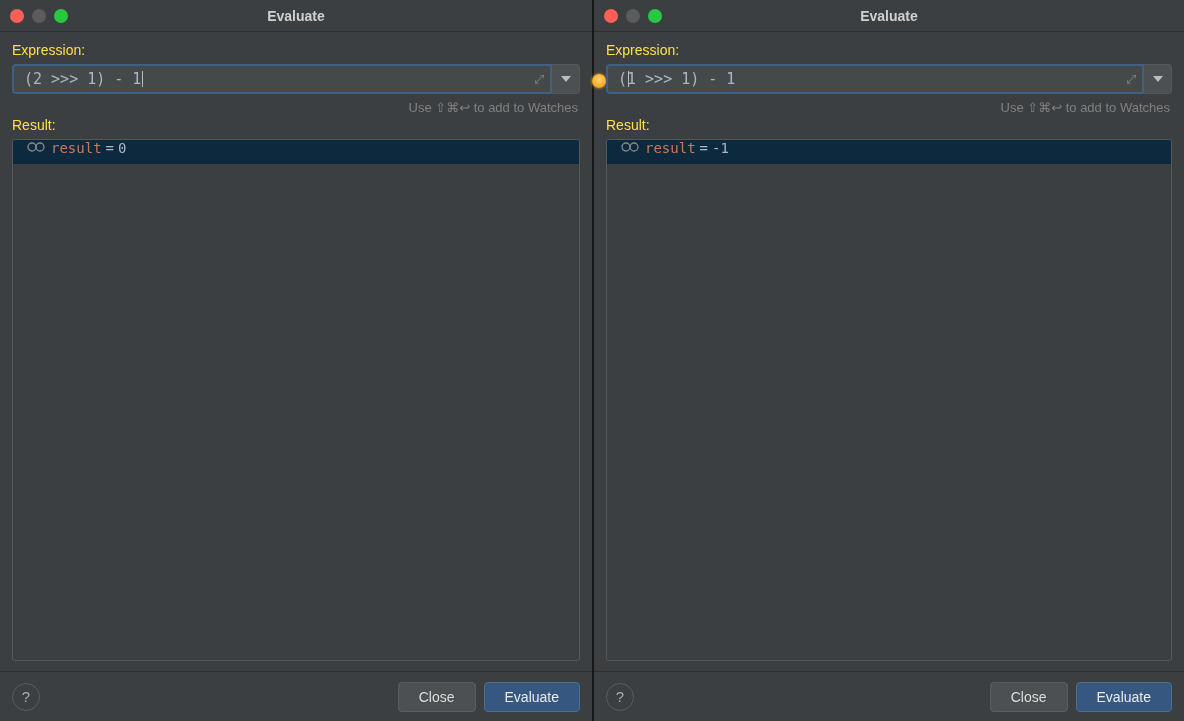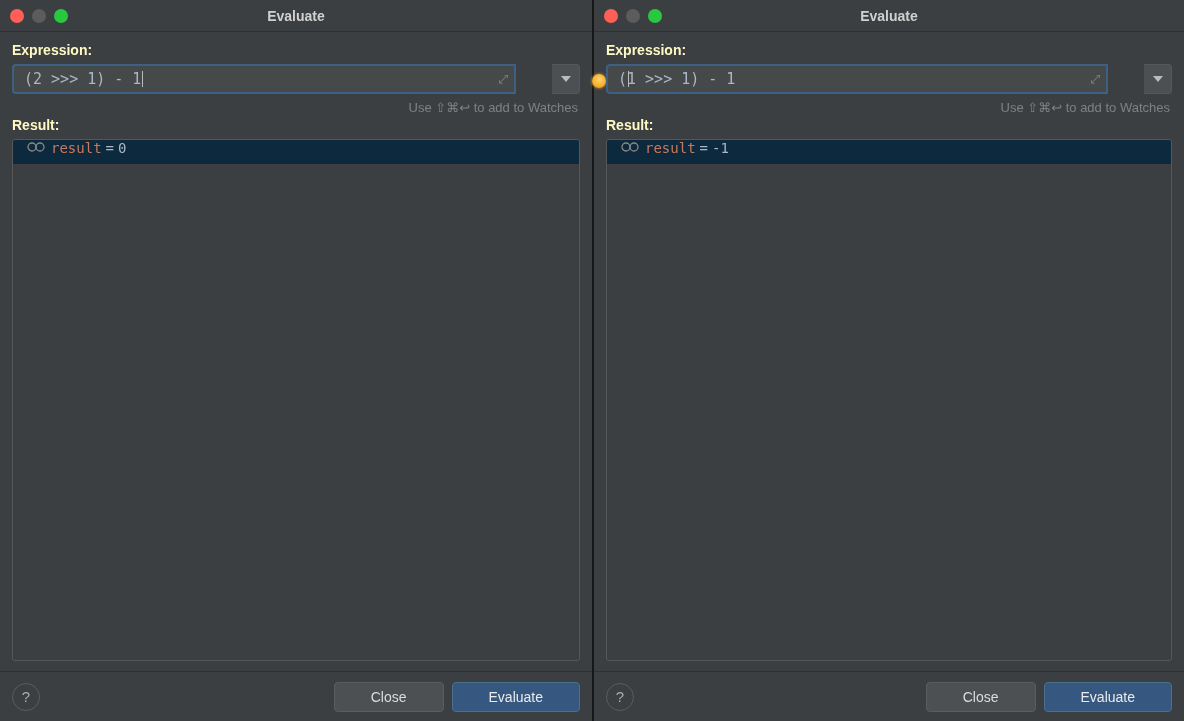--- a/index.html
+++ b/index.html
@@ -10,23 +10,23 @@
 
   .titlebar { height: 32px; background: #3c3f41; display: flex; align-items: center; position: relative; border-bottom: 1px solid #2d2f30; }
   .traffic { display: flex; gap: 8px; align-items: center; margin-left: 10px; }
   .tl { width: 14px; height: 14px; border-radius: 50%; }
   .tl.close { background: #ff5f57; }
   .tl.min   { background: #5c5c5c; }
   .tl.max   { background: #28c840; }
   .title { position: absolute; left: 0; right: 0; text-align: center; font-size: 14px; color: #d0d0d0; font-weight: 600; pointer-events: none; }
 
   .body { flex: 1; display: flex; flex-direction: column; padding: 10px 12px 0 12px; }
-  .label { font-size: 14px; color: #fef9c3; margin-bottom: 6px; font-weight: bold; }
+  .label { font-size: 14px; color: #fde047; margin-bottom: 6px; }
 
-  .expr-row { display: flex; gap: 36px; }
+  .expr-row { display: flex; }
   .expr-wrap { flex: 1; position: relative; }
   .expr-input {
     width: 100%; height: 30px; background: #45494a; border: 2px solid #3d6185;
     border-radius: 4px 0 0 4px; color: #a9b7c6; font-family: "Menlo","Consolas",monospace;
     font-size: 15px; padding: 0 28px 0 10px; outline: none;
   }
   .expr-caret { position:absolute; top:7px; bottom:7px; width:1px; background:#bbbbbb; }
   .expand-icon { position: absolute; right: 8px; top: 50%; transform: translateY(-50%); color: #888; font-size: 12px; pointer-events: none; }
   .dd-btn {
     width: 28px; height: 30px; background: #4c5052; border: 1px solid #555759;
@@ -54,21 +54,21 @@
   .footer {
     height: 50px; border-top: 1px solid #2d2f30; display: flex; align-items: center;
     padding: 0 12px; gap: 8px; justify-content: flex-end; background:#3c3f41;
   }
   .help-btn {
     width: 28px; height: 28px; border-radius: 50%; border: 1px solid #5a5d5f;
     background: #3c3f41; color: #aaa; font-size: 15px; display:flex; align-items:center;
     justify-content:center; cursor:pointer; margin-right:auto;
   }
   .btn {
-    height: 30px; padding: 0 36px; border-radius: 4px; font-size: 14px;
+    height: 30px; padding: 0 20px; border-radius: 4px; font-size: 14px;
     cursor: pointer; border: 1px solid #5a5d5f; background: #4c5052; color: #dcdcdc;
   }
   .btn.primary { background: #365880; border-color: #4a708b; color: #eaeaea; }
 
   .bulb {
     position:absolute; left:-2px; top:74px; width:14px; height:14px; border-radius:50%;
     background: radial-gradient(circle at 50% 40%, #ffd86b 0%, #f5a623 70%, #c97c00 100%);
     box-shadow: 0 0 3px #f5a623;
   }
 </style>

